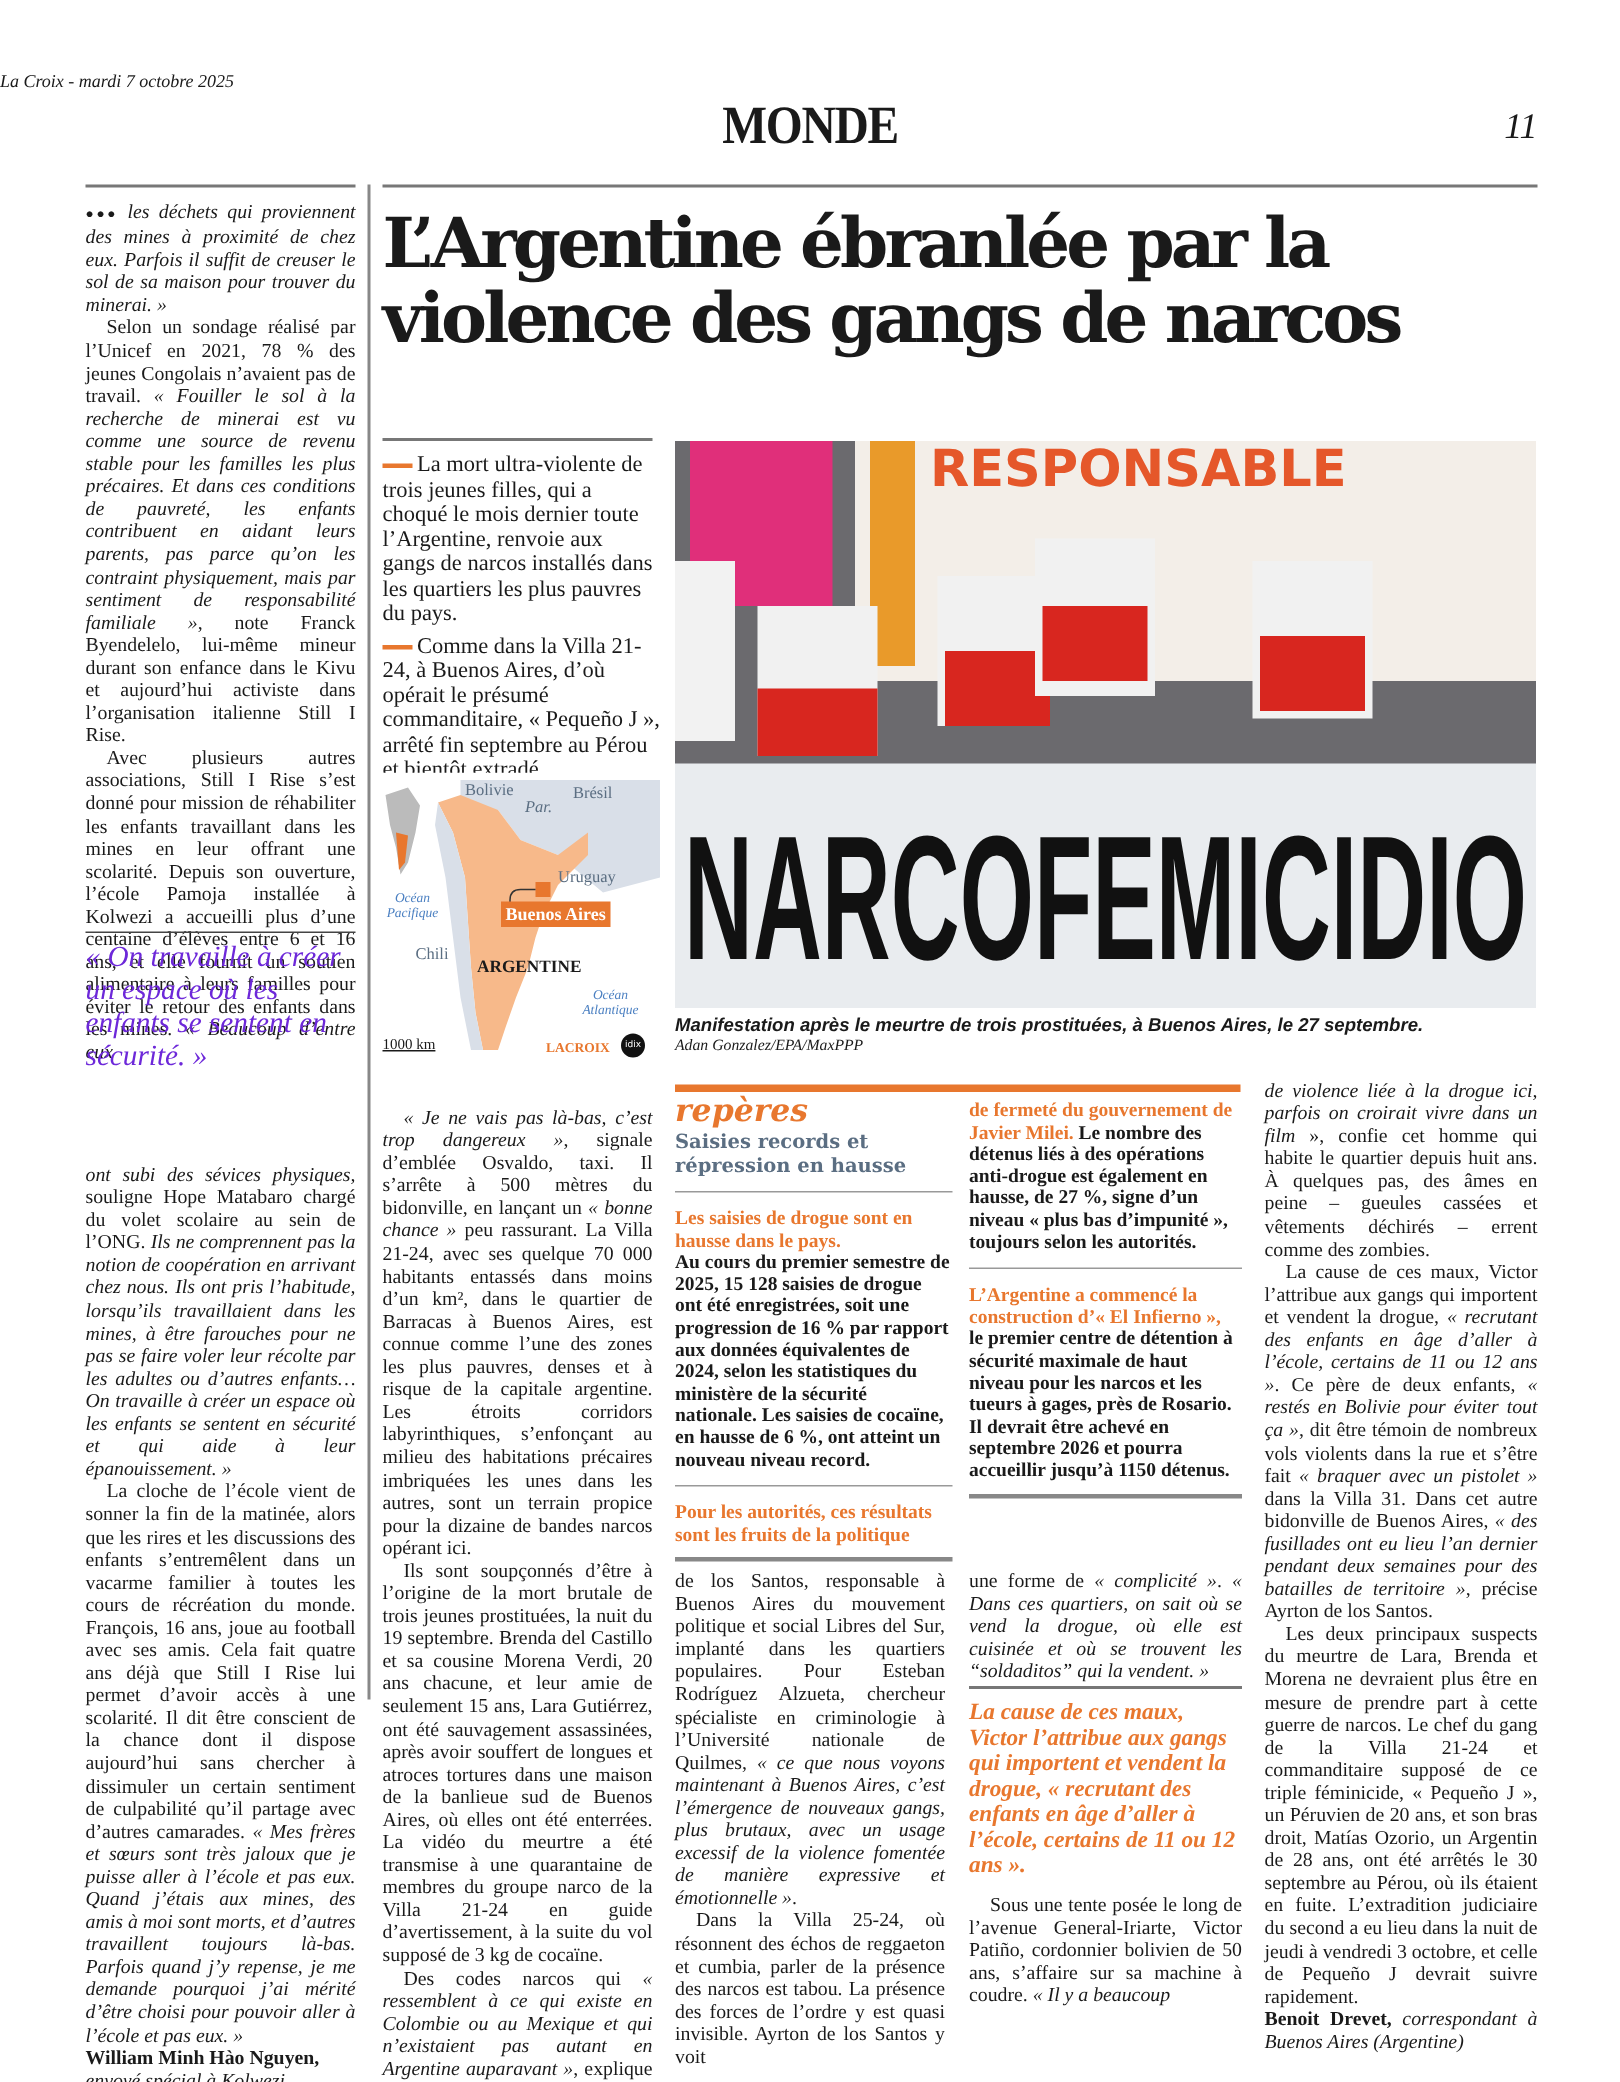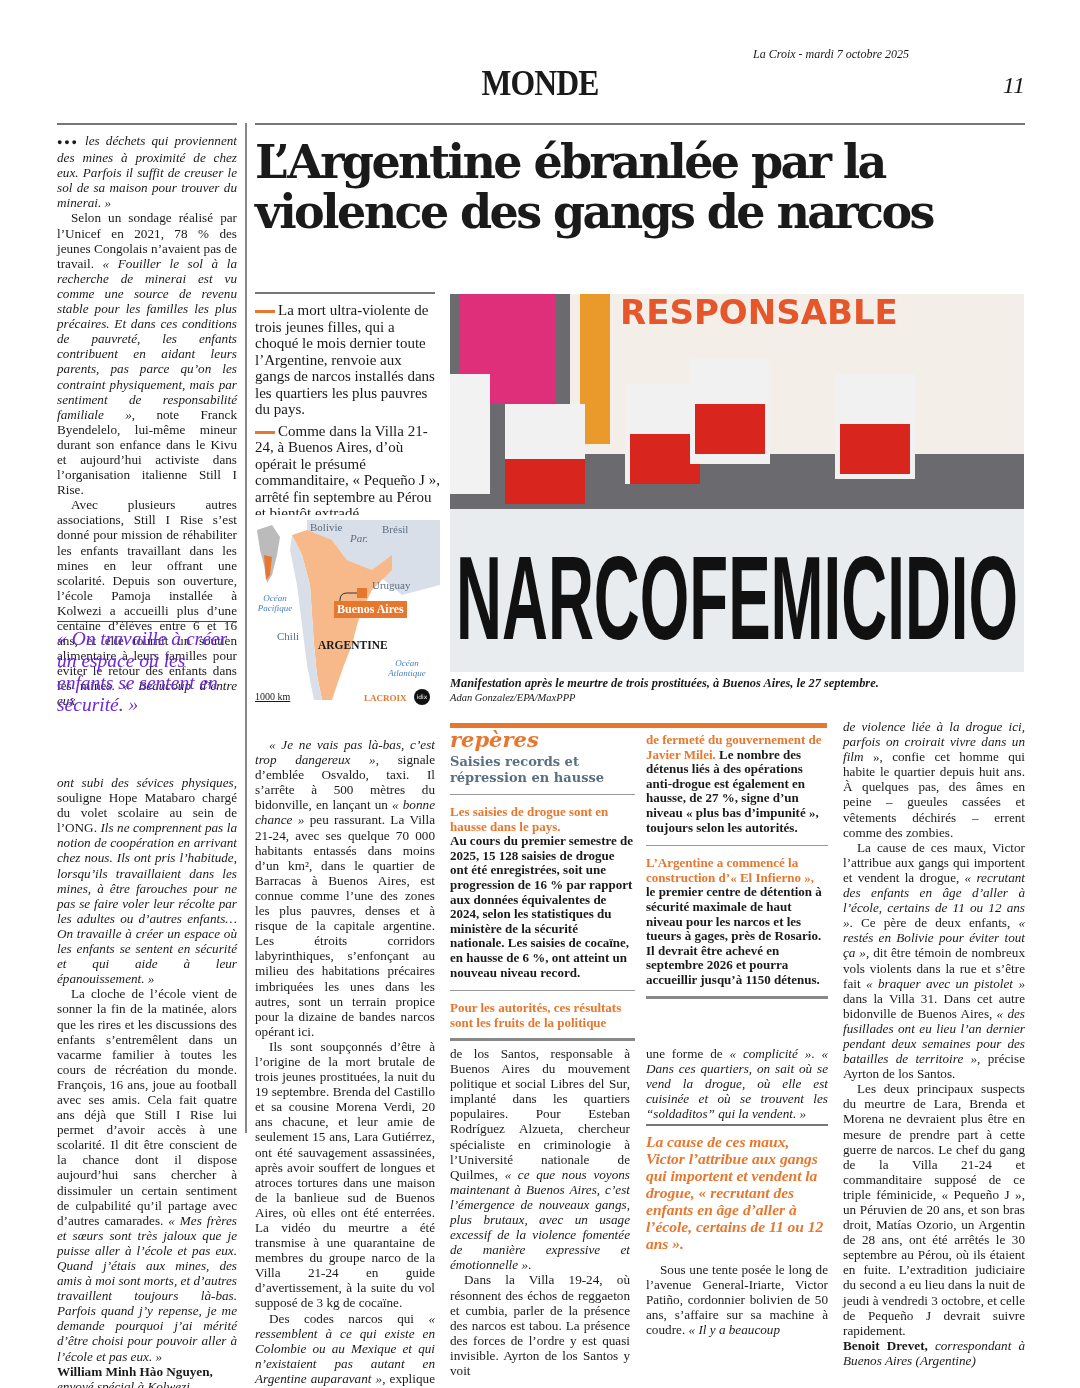--- a/index.html
+++ b/index.html
@@ -1,34 +1,34 @@
 <!DOCTYPE html>
 <html><head>
 <meta charset="utf-8">
 <style>
   html,body{margin:0;padding:0;background:#fff;}
   body{width:1080px;height:1388px;position:relative;overflow:hidden;font-family:"DejaVu Serif",serif;color:#1a1a1a;}
   .abs{position:absolute;}
   .orange{color:#e8772e;}
-  .folio-top{left:0;width:909px;top:47px;text-align:right;font-family:"Liberation Serif",serif;font-style:italic;font-size:12px;}
+  .folio-top{left:0;width:909px;top:47px;text-align:left;font-family:"Liberation Serif",serif;font-style:italic;font-size:12px;}
   .rubric{left:0;width:1080px;top:62px;text-align:center;font-family:"Liberation Serif",serif;font-weight:bold;font-size:36px;letter-spacing:-1px;transform:scaleX(0.88);}
   .pagenum{right:55px;top:72px;font-family:"Liberation Serif",serif;font-style:italic;font-size:24px;}
   .rule{height:2px;background:#777;}
   .vrule{width:2px;background:#888;}
   .col{font-family:"Liberation Serif",serif;font-size:13.2px;line-height:15.1px;text-align:justify;}
   .col p{margin:0;text-indent:14px;}
   .col p.noind{text-indent:0;}
   .col i{font-style:italic;}
   .headline{left:255px;top:137px;width:770px;font-family:"DejaVu Serif",serif;font-weight:bold;font-size:46px;line-height:50px;letter-spacing:-2.6px;}
   .chapo{left:255px;top:302px;width:185px;font-family:"Liberation Serif",serif;font-size:15px;line-height:16.5px;}
   .chapo .bar{display:inline-block;width:20px;height:3px;background:#e8772e;vertical-align:middle;margin-right:3px;}
   .chapo p{margin:0 0 5px 0;}
   .quote{left:57px;top:628px;width:180px;font-family:"Liberation Serif",serif;font-style:italic;font-size:19.5px;line-height:22px;color:#6d28d9;}
   .photo{left:450px;top:294px;width:574px;height:378px;overflow:hidden;background:#8b5cf6;}
-  .caption{left:450px;top:676px;width:574px;font-family:Liberation Serif, serif;font-style:italic;font-weight:bold;font-size:12.4px;}
+  .caption{left:450px;top:676px;width:574px;font-family:Liberation Sans, sans-serif;font-style:italic;font-weight:bold;font-size:12.4px;}
   .credit{left:450px;top:692px;font-family:"Liberation Serif",serif;font-style:italic;font-size:10.5px;}
   .reperes-title{font-family:"DejaVu Serif",serif;font-style:italic;font-weight:bold;font-size:21px;color:#e8772e;}
   .box{font-family:"Liberation Serif",serif;font-size:13px;line-height:14.6px;}
   .box b{font-weight:bold;}
   .pull2{font-family:"Liberation Serif",serif;font-style:italic;font-weight:bold;font-size:15.5px;line-height:17px;color:#e8772e;}
 </style>
 </head>
 <body>
 
 <div class="abs folio-top">La Croix - mardi 7 octobre 2025</div>
@@ -132,21 +132,21 @@
   <div style="height:1px;background:#999;margin:10px 0 10px 0;"></div>
   <div class="box">
     <b class="orange">L’Argentine a commencé la construction d’« El Infierno »,</b><br>
     <b>le premier centre de détention à sécurité maximale de haut niveau pour les narcos et les tueurs à gages, près de Rosario. Il devrait être achevé en septembre 2026 et pourra accueillir jusqu’à 1150 détenus.</b>
   </div>
   <div style="height:3px;background:#888;margin-top:8px;"></div>
 </div>
 
 <div class="abs col" style="left:450px;top:1046px;width:180px;">
   <p class="noind"><span>de los Santos, responsable à Buenos Aires du mouvement politique et social Libres del Sur, implanté dans les quartiers populaires. Pour Esteban Rodríguez Alzueta, chercheur spécialiste en criminologie à l’Université nationale de Quilmes, </span><i>« ce que nous voyons maintenant à Buenos Aires, c’est l’émergence de nouveaux gangs, plus brutaux, avec un usage excessif de la violence fomentée de manière expressive et émotionnelle »</i><span>.</span></p>
-  <p><span>Dans la Villa 19-24, où résonnent des échos de reggaeton et cumbia, parler de la présence des narcos est tabou. La présence des forces de l’ordre y est quasi invisible. Ayrton de los Santos y voit</span></p>
+  <p><span>Dans la Villa 25-24, où résonnent des échos de reggaeton et cumbia, parler de la présence des narcos est tabou. La présence des forces de l’ordre y est quasi invisible. Ayrton de los Santos y voit</span></p>
 </div>
 
 <div class="abs col" style="left:646px;top:1046px;width:182px;">
   <p class="noind"><span>une forme de </span><i>« complicité »</i><span>. </span><i>« Dans ces quartiers, on sait où se vend la drogue, où elle est cuisinée et où se trouvent les “soldaditos” qui la vendent. »</i></p>
 </div>
 <div class="abs rule" style="left:646px;top:1124px;width:182px;"></div>
 <div class="abs pull2" style="left:646px;top:1133px;width:182px;">La cause de ces maux, Victor l’attribue aux gangs qui importent et vendent la drogue, « recrutant des enfants en âge d’aller à l’école, certains de 11 ou 12 ans ».</div>
 <div class="abs col" style="left:646px;top:1262px;width:182px;">
   <p><span>Sous une tente posée le long de l’avenue General-Iriarte, Victor Patiño, cordonnier bolivien de 50 ans, s’affaire sur sa machine à coudre. </span><i>« Il y a beaucoup</i></p>
 </div>

